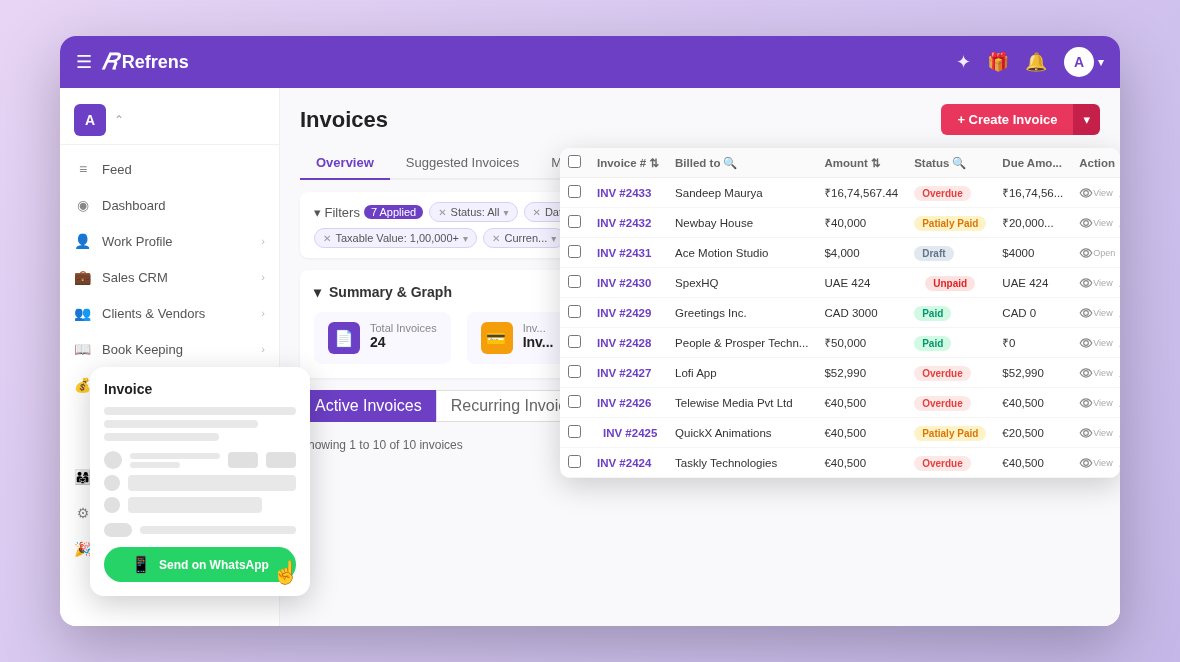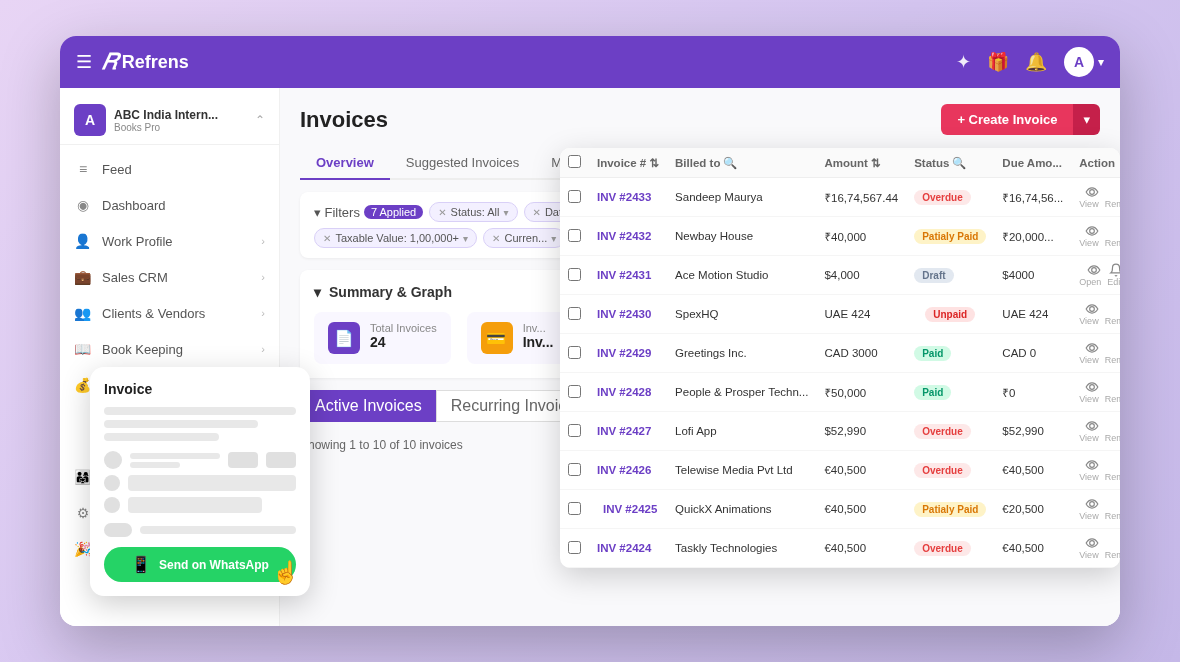--- a/index.html
+++ b/index.html
@@ -201,21 +201,21 @@
     }
     .status-badge {
       padding: 2px 8px; border-radius: 10px; font-size: 10px; font-weight: 600;
     }
     .status-overdue { background: #fde8e8; color: #e53e3e; }
     .status-paid { background: #d1fae5; color: #059669; }
     .status-partial { background: #fef3c7; color: #d97706; }
     .status-draft { background: #e2e8f0; color: #64748b; margin-top: 44px; }
     .status-unpaid { background: #fee2e2; color: #dc2626; margin-left: 11px; }
     .action-icons { display: flex; gap: 6px; align-items: center; color: #888; }
-    .action-icons span { cursor: pointer; font-size: 11px; display: flex; flex-direction: column; align-items: flex-end; }
+    .action-icons span { cursor: pointer; font-size: 11px; display: flex; flex-direction: row; align-items: center; }
     .action-icons span small { font-size: 9px; color: #aaa; }
     
     .whatsapp-popup {
       position: absolute;
       left: 30px;
       bottom: 30px;
       width: 220px;
       background: #fff;
       border-radius: 14px;
       box-shadow: 0 8px 30px rgba(0,0,0,0.2);
@@ -289,24 +289,20 @@
       </div>
     </div>
   </div>
 
   <div class="main-layout">
 
     <div class="sidebar">
 
       <div class="company-area">
         <div class="company-logo">A</div>
-        <div class="company-info">
-          <div class="company-name">ABC India Intern...</div>
-          <div class="company-plan">Books Pro</div>
-        </div>
         <span class="company-chevron">⌃</span>
       </div>
 
       <div class="sidebar-item">
         <div class="sidebar-item-left">
           <span class="sidebar-icon">≡</span>
           <span>Feed</span>
         </div>
       </div>
 

